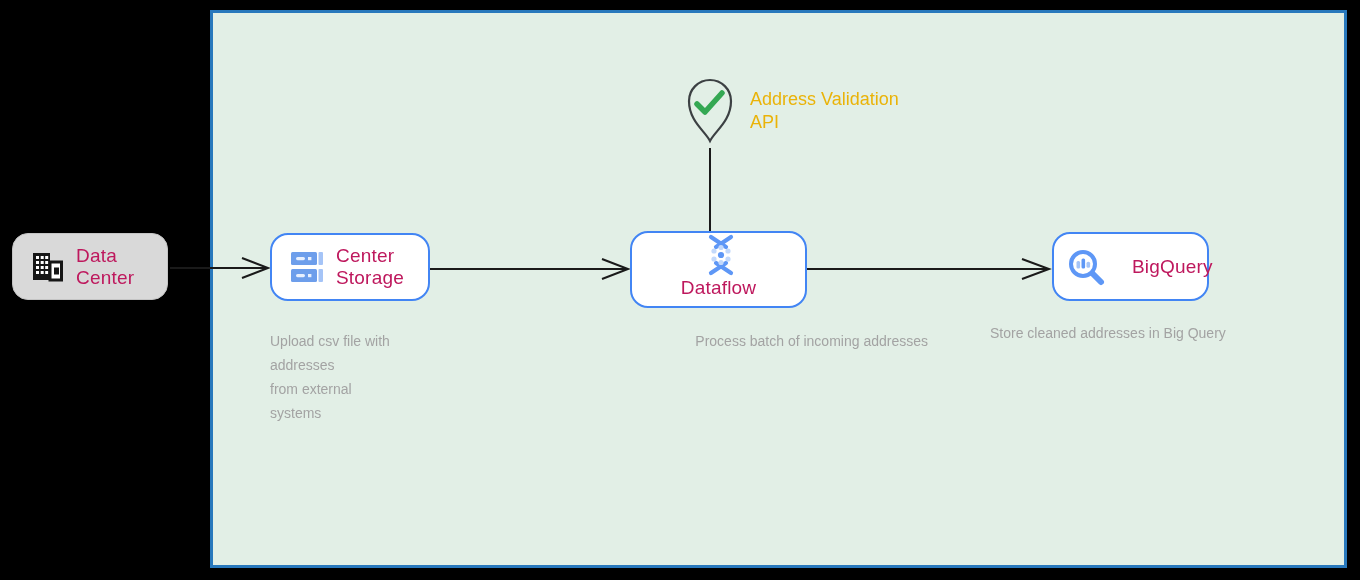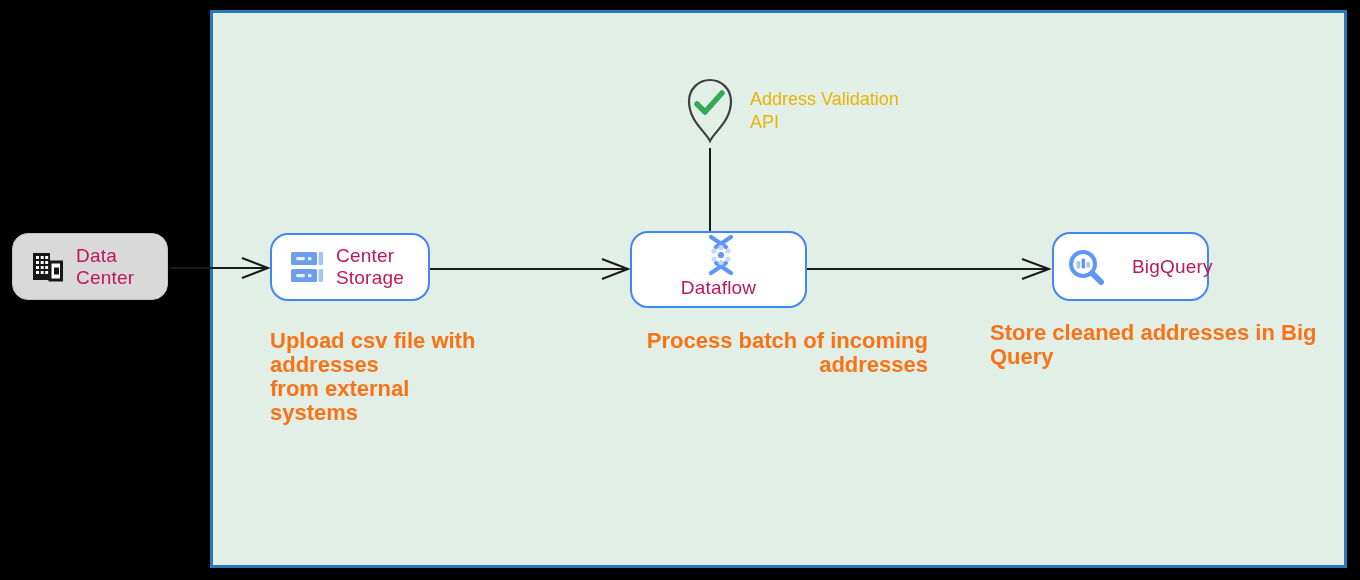--- a/index.html
+++ b/index.html
@@ -23,21 +23,21 @@
     border:1px solid #c4c4c4;border-radius:16px;
   }
   #node-datacenter .icon{margin:0 12px 0 17px;}
   #node-cloudstorage{left:270px;top:233px;width:160px;height:68px;}
   #node-cloudstorage .icon{margin:0 13px 0 19px;}
   #node-dataflow{left:630px;top:231px;width:177px;height:77px;flex-direction:column;}
   #node-dataflow .icon{margin:0 12px 0 17px;}
   #node-bigquery{left:1052px;top:232px;width:157px;height:69px;gap:16px;}
   #node-bigquery .icon{margin:0 10px 0 12px;}
   .caption{
-    position:absolute;z-index:4;font-size:22px;line-height:24px;color:#f97316;white-space:pre-line;font-weight:bold;
+    position:absolute;z-index:4;font-size:14px;line-height:24px;color:#a3a3a3;white-space:pre-line;
   }
   #caption-cloudstorage{left:270px;top:329px;width:250px;}
   #caption-dataflow{left:568px;top:329px;width:360px;text-align:right;}
   #caption-bigquery{left:990px;top:321px;width:350px;}
   #annotation-label{
     position:absolute;z-index:4;left:750px;top:88px;font-size:18px;line-height:23px;
     color:#eab308;white-space:pre-line;
   }
   #annotation-pin{position:absolute;z-index:4;left:685px;top:76px;width:50px;height:70px;}
 </style>

